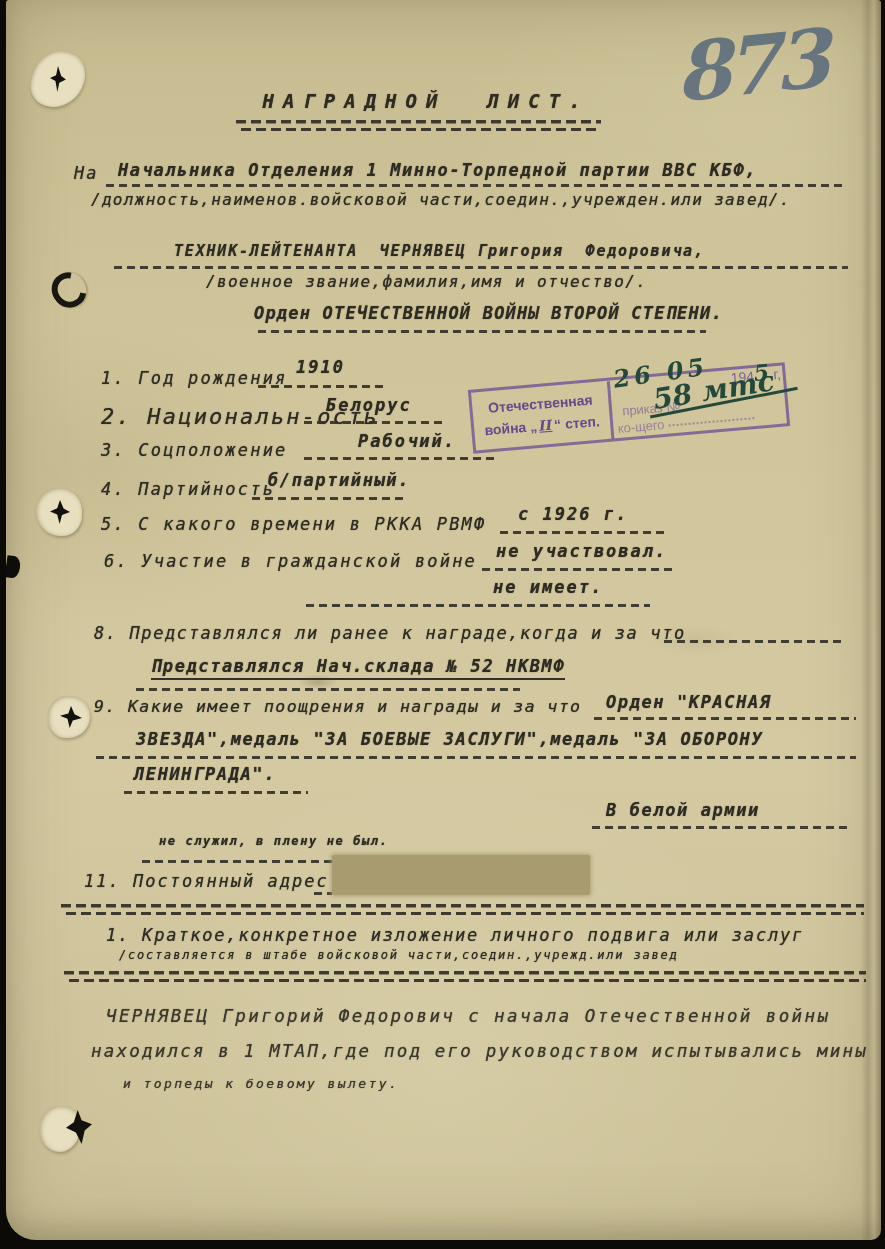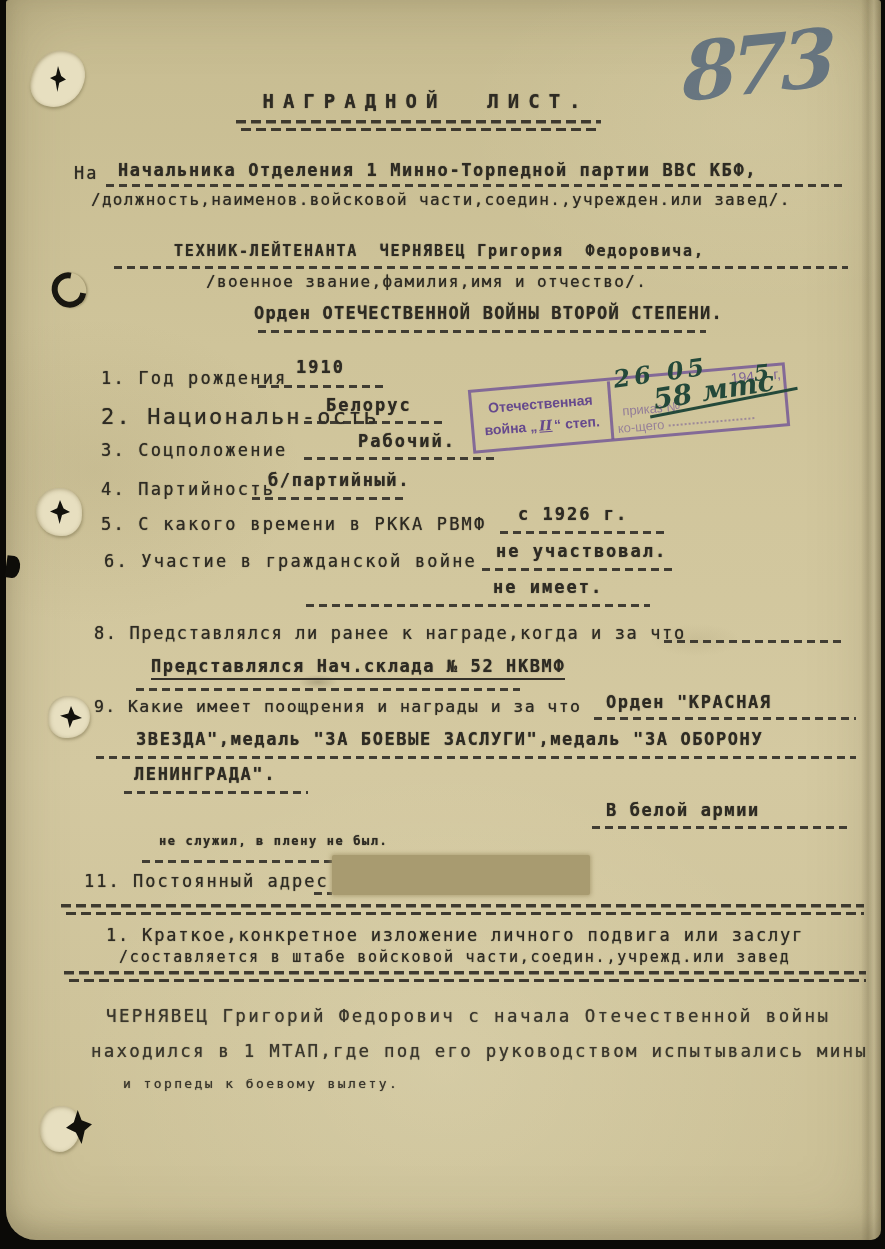--- a/index.html
+++ b/index.html
@@ -15,21 +15,21 @@
       radial-gradient(420px 260px at 85% 10%, rgba(255,250,225,0.10), transparent 70%),
       radial-gradient(520px 420px at 50% 86%, rgba(255,252,230,0.14), transparent 72%),
       radial-gradient(300px 220px at 10% 38%, rgba(120,105,60,0.10), transparent 70%),
       radial-gradient(26px 10px at 312px 682px, rgba(90,82,58,0.30), transparent 75%),
       radial-gradient(60px 22px at 690px 640px, rgba(120,108,70,0.10), transparent 75%),
       linear-gradient(90deg, transparent calc(100% - 20px), rgba(70,60,35,0.18) calc(100% - 13px), rgba(235,225,190,0.25) calc(100% - 7px), rgba(70,60,35,0.30) 100%),
       linear-gradient(180deg,#c7bc91 0%,#cfc49a 28%,#d4c9a1 62%,#cbc096 100%);
     border-radius:3px 3px 10px 30px;
     box-shadow: inset 0 0 70px rgba(90,80,45,0.28), inset 0 -10px 22px rgba(70,60,35,0.20);
   }
-  .tw{position:absolute;color:#2e2b23;white-space:pre;text-shadow:0 0 1px rgba(46,43,35,0.85);}
+  .tw{position:absolute;color:#2e2b23;white-space:pre;text-shadow:0 0 1px rgba(46,43,35,0.85);font-style:italic;}
   .b{font-weight:bold;}
   .dashes{position:absolute;height:3px;background:repeating-linear-gradient(90deg,#34312a 0 8px,rgba(0,0,0,0) 8px 13px);opacity:.92;}
   .sep2{position:absolute;height:11px;
     background-image:
       repeating-linear-gradient(90deg,#2e2b24 0 10px,rgba(0,0,0,0) 10px 15px),
       repeating-linear-gradient(90deg,#2e2b24 0 10px,rgba(0,0,0,0) 10px 15px);
     background-size:100% 3.5px,100% 3.5px;
     background-position:0 0,5px 100%;
     background-repeat:no-repeat,no-repeat;opacity:.9;}
   .u-solid{border-bottom:2.5px solid #34312a;padding-bottom:2px;}
@@ -165,21 +165,21 @@
   <div class="dashes" style="left:586px;top:826px;width:260px;"></div>
   <div class="tw b" style="left:153px;top:834px;font-size:12px;letter-spacing:1.6px;">не служил, в плену не был.</div>
   <div class="dashes" style="left:136px;top:860px;width:336px;"></div>
 
   <div class="tw" style="left:78px;top:871px;font-size:17px;letter-spacing:2px;"><span>11.</span> <span>Постоянный адрес</span></div>
   <div class="dashes" style="left:308px;top:892px;width:18px;"></div>
   <div id="redact"></div>
 
   <div class="sep2" style="left:55px;top:904px;width:803px;"></div>
   <div class="tw" style="left:100px;top:925px;font-size:17px;letter-spacing:1.8px;">1. Краткое,конкретное изложение личного подвига или заслуг</div>
-  <div class="tw" style="left:113px;top:948px;font-size:15px;letter-spacing:1.8px;">/составляется в штабе войсковой части,соедин.,учрежд.или завед</div>
+  <div class="tw" style="left:113px;top:948px;font-size:12px;letter-spacing:1.8px;">/составляется в штабе войсковой части,соедин.,учрежд.или завед</div>
   <div class="sep2" style="left:58px;top:971px;width:802px;"></div>
 
   <div class="tw" style="left:100px;top:1006px;font-size:17.5px;letter-spacing:2.4px;opacity:.92;">ЧЕРНЯВЕЦ Григорий Федорович с начала Отечественной войны</div>
   <div class="tw" style="left:85px;top:1041px;font-size:17.5px;letter-spacing:2.2px;opacity:.92;">находился в 1 МТАП,где под его руководством испытывались мины</div>
   <div class="tw" style="left:85px;top:1076px;font-size:13px;letter-spacing:2.4px;opacity:.92;margin-left:32px;">и торпеды к боевому вылету.</div>
 
   <div id="holeTop" style="position:absolute;left:26px;top:50px;width:60px;height:64px;">
     <div class="flap"></div>
     <div class="core"></div>
   </div>

